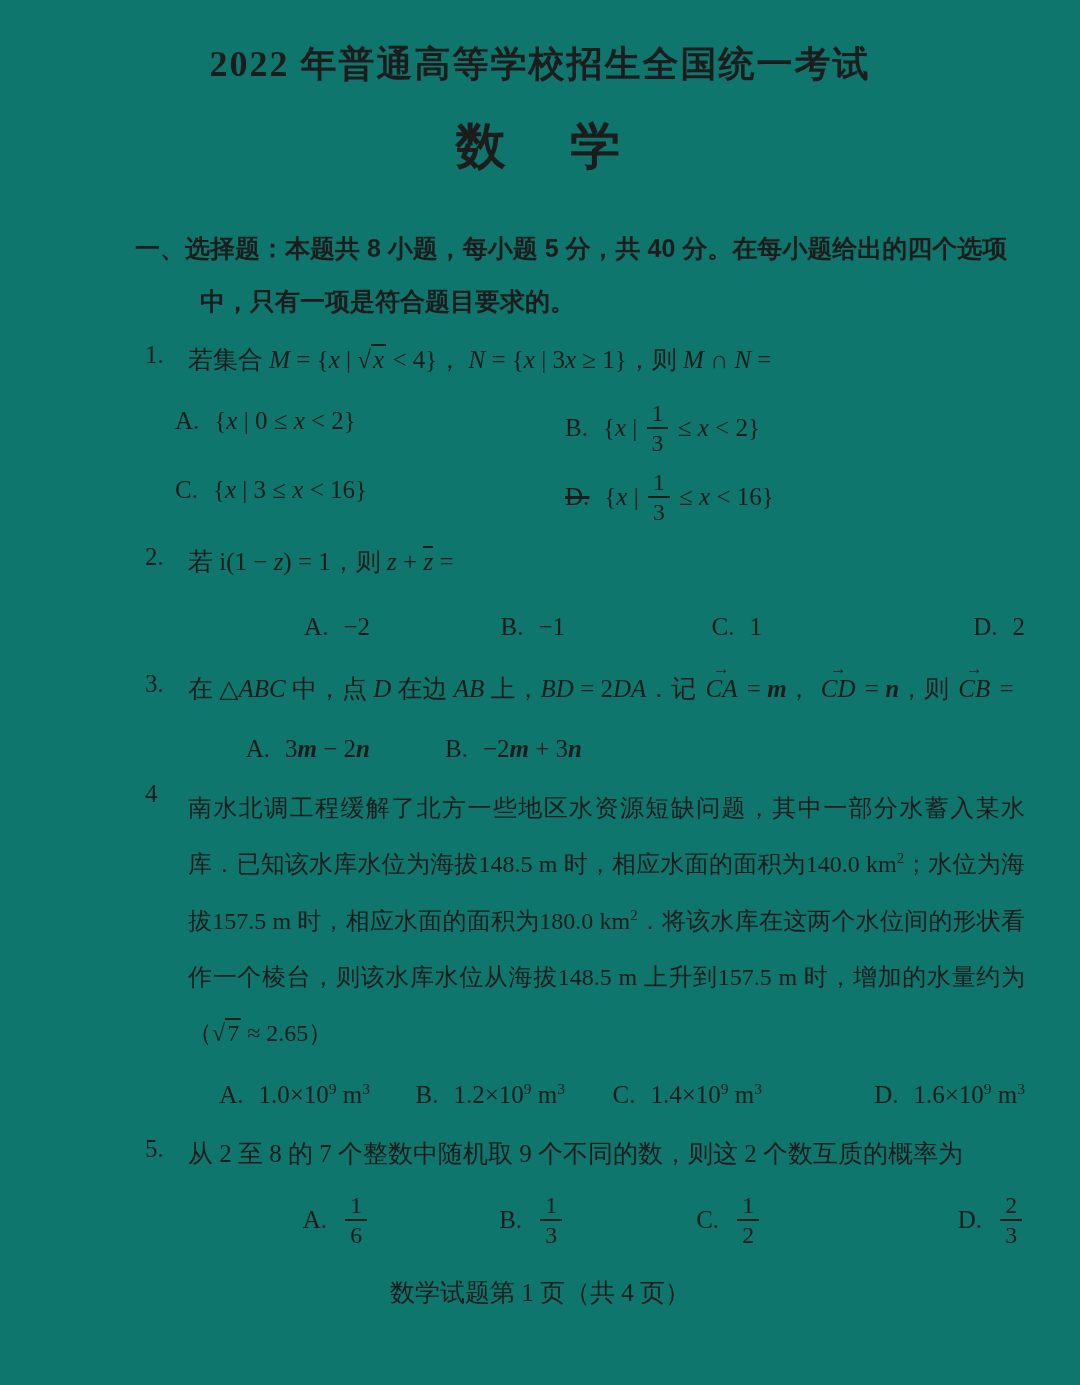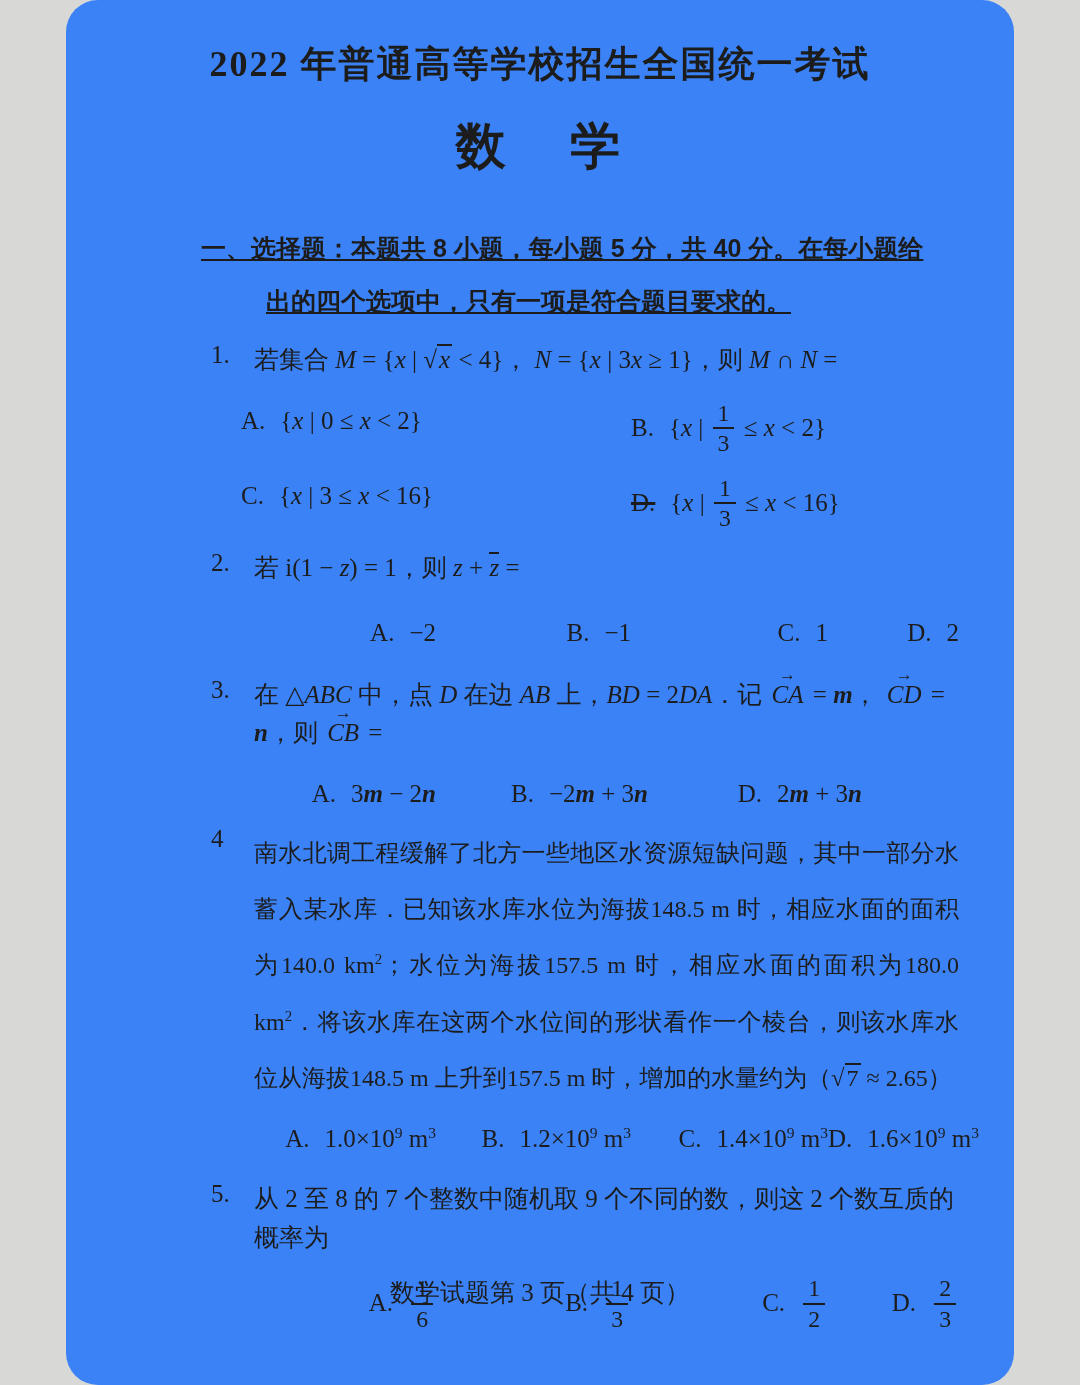--- a/index.html
+++ b/index.html
@@ -1,41 +1,40 @@
 <!DOCTYPE html>
 <html><head>
 <meta charset="utf-8">
 <style>
   html,body{margin:0;padding:0;background:#d8d8d6;}
   .page{
-    width:948px;height:1385px;margin:0 auto;position:relative;overflow:hidden;
-    background:#3b82f6;color:#1c1c1c;
+    width:1080px;height:1385px;margin:0 auto;position:relative;overflow:hidden;
+    background:#0f766e;color:#1c1c1c;
     font-family:"Liberation Serif","DejaVu Serif",serif;
-    border-radius:32px;
   }
   .title1{
     margin:0;padding-top:40px;text-align:center;
     font-size:36px;font-weight:700;letter-spacing:2px;
   }
   .title2{
     margin:24px 0 9px;text-align:center;
     font-size:50px;font-weight:700;word-spacing:44px;letter-spacing:4px;
   }
   .section-head{
     margin-top:42px;padding-left:200px;padding-right:70px;text-indent:-65px;
     font-family:"Liberation Sans","DejaVu Sans",sans-serif;
-    font-weight:700;font-size:25px;line-height:2.1;text-decoration:underline;
+    font-weight:700;font-size:25px;line-height:2.1;
   }
   .question{padding-left:145px;padding-right:55px;}
   .q-stem{display:flex;font-size:25px;}
   .q-num{flex:none;width:43px;}
   .q-body{flex:1;line-height:1.55;}
   .opts{display:grid;font-size:25px;margin-top:20px;padding-left:30px;line-height:1.5;}
   .cols4{grid-template-columns:195px 195px 197px auto;text-align:right;}
-  .cols2{grid-template-columns:390px auto;row-gap:19px;}
+  .cols2{grid-template-columns:390px auto;row-gap:13px;}
   .opt{white-space:nowrap;}
   .opt-label{margin-right:15px;}
   .struck{text-decoration:line-through;text-decoration-thickness:2.5px;}
   
   .frac{display:inline-flex;flex-direction:column;align-items:center;vertical-align:middle;
         line-height:1.1;font-size:0.95em;margin:0 3px;position:relative;top:-2px;}
   .frac .num{border-bottom:2px solid currentColor;padding:0 5px 1px;}
   .frac .den{padding-top:1px;}
   .sup{font-size:0.62em;vertical-align:super;line-height:0;}
   .sqrt{white-space:nowrap;}
@@ -94,21 +93,20 @@
         </div>
       </div>
       <div class="question q3">
         <div class="q-stem">
           <span class="q-num">3.</span>
           <span class="q-body">在 △<i>ABC</i> 中，点 <i>D</i> 在边 <i>AB</i> 上，<i>BD</i> = 2<i>DA</i>．记 <span class="vec"><span class="arrow">→</span><span class="vec-t">CA</span></span> = <span class="bi">m</span>， <span class="vec"><span class="arrow">→</span><span class="vec-t">CD</span></span> = <span class="bi">n</span>，则 <span class="vec"><span class="arrow">→</span><span class="vec-t">CB</span></span> =</span>
         </div>
         <div class="opts cols4">
           <span class="opt"><span class="opt-label">A.</span><span class="opt-value">3<span class="bi">m</span> − 2<span class="bi">n</span></span></span>
           <span class="opt"><span class="opt-label">B.</span><span class="opt-value">−2<span class="bi">m</span> + 3<span class="bi">n</span></span></span>
-          <span class="opt"><span class="opt-label">D.</span><span class="opt-value">2<span class="bi">m</span> + 3<span class="bi">n</span></span></span>
         </div>
       </div>
       <div class="question q4">
         <div class="q-stem">
           <span class="q-num">4</span>
           <span class="q-body">南水北调工程缓解了北方一些地区水资源短缺问题，其中一部分水蓄入某水库．已知该水库水位为海拔148.5 m 时，相应水面的面积为140.0 km<span class="sup">2</span>；水位为海拔157.5 m 时，相应水面的面积为180.0 km<span class="sup">2</span>．将该水库在这两个水位间的形状看作一个棱台，则该水库水位从海拔148.5 m 上升到157.5 m 时，增加的水量约为（<span class="sqrt">√<span class="rad">7</span></span> ≈ 2.65）</span>
         </div>
         <div class="opts cols4">
           <span class="opt"><span class="opt-label">A.</span><span class="opt-value">1.0×10<span class="sup">9</span> m<span class="sup">3</span></span></span>
           <span class="opt"><span class="opt-label">B.</span><span class="opt-value">1.2×10<span class="sup">9</span> m<span class="sup">3</span></span></span>
@@ -134,14 +132,14 @@
                 <span class="num">1</span>
                 <span class="den">2</span>
               </span></span></span>
           <span class="opt"><span class="opt-label">D.</span><span class="opt-value"><span class="frac">
                 <span class="num">2</span>
                 <span class="den">3</span>
               </span></span></span>
         </div>
       </div>
     </div>
-  <div class="footer">数学试题第 3 页（共 4 页）</div>
+  <div class="footer">数学试题第 1 页（共 4 页）</div>
 </div>
 
 </body></html>

